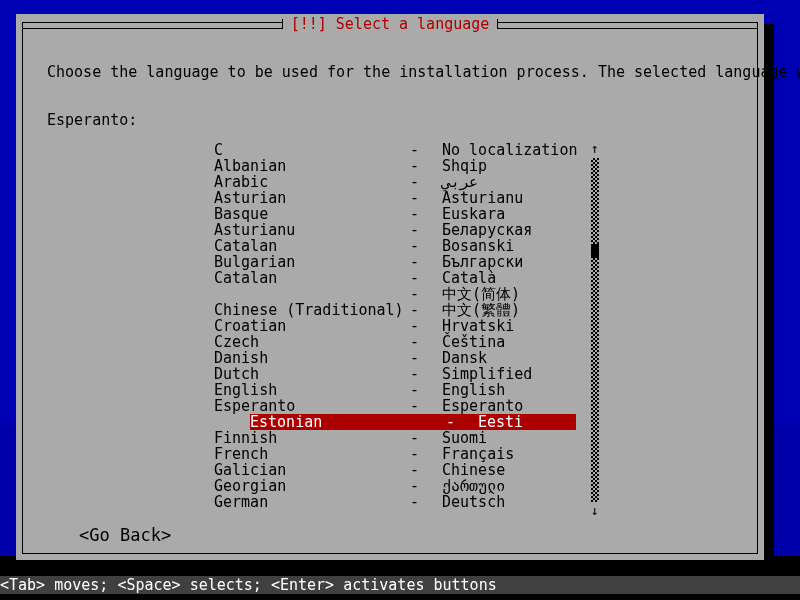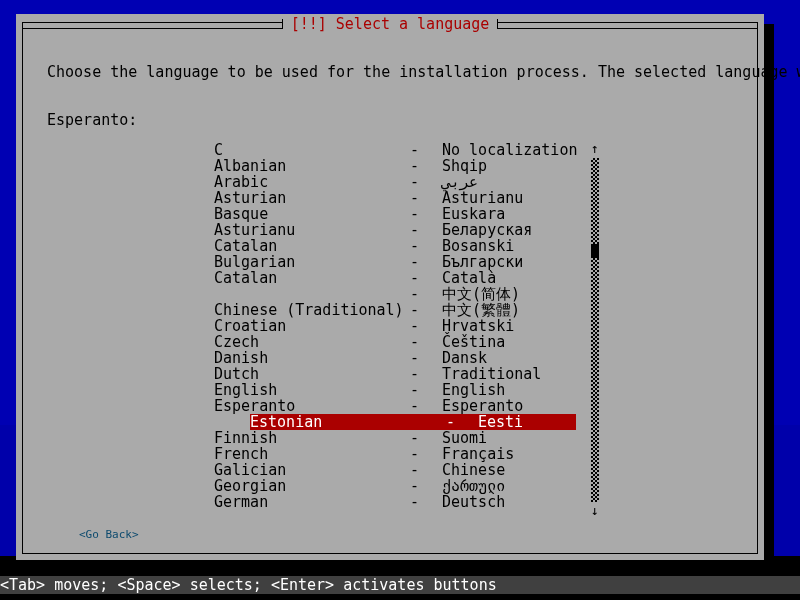--- a/index.html
+++ b/index.html
@@ -186,23 +186,23 @@
     width: 8px;
     height: 14px;
     background: #000000;
   }
 
   
   #go-back {
     position: absolute;
     left: 63px;
     top: 513px;
-    font-size: 11px;
-    line-height: 16px;
-    color: #0c4a6e;
+    font-size: 17px;
+    line-height: 16px;
+    color: #000000;
     white-space: pre;
   }
 
   
   #statusbar {
     position: absolute;
     left: 0;
     top: 576px;
     width: 800px;
     height: 18px;
@@ -252,21 +252,21 @@
         <div class="list-row"><span class="col-name">Basque</span><span class="col-dash">-</span><span class="col-native">Euskara</span></div>
         <div class="list-row"><span class="col-name">Asturianu</span><span class="col-dash">-</span><span class="col-native">Беларуская</span></div>
         <div class="list-row"><span class="col-name">Catalan</span><span class="col-dash">-</span><span class="col-native">Bosanski</span></div>
         <div class="list-row"><span class="col-name">Bulgarian</span><span class="col-dash">-</span><span class="col-native">Български</span></div>
         <div class="list-row"><span class="col-name">Catalan</span><span class="col-dash">-</span><span class="col-native">Català</span></div>
         <div class="list-row"><span class="col-dash">-</span><span class="col-native">中文(简体)</span></div>
         <div class="list-row"><span class="col-name">Chinese (Traditional)</span><span class="col-dash">-</span><span class="col-native">中文(繁體)</span></div>
         <div class="list-row"><span class="col-name">Croatian</span><span class="col-dash">-</span><span class="col-native">Hrvatski</span></div>
         <div class="list-row"><span class="col-name">Czech</span><span class="col-dash">-</span><span class="col-native">Čeština</span></div>
         <div class="list-row"><span class="col-name">Danish</span><span class="col-dash">-</span><span class="col-native">Dansk</span></div>
-        <div class="list-row"><span class="col-name">Dutch</span><span class="col-dash">-</span><span class="col-native">Traditional</span></div>
+        <div class="list-row"><span class="col-name">Dutch</span><span class="col-dash">-</span><span class="col-native">Simplified</span></div>
         <div class="list-row"><span class="col-name">English</span><span class="col-dash">-</span><span class="col-native">English</span></div>
         <div class="list-row"><span class="col-name">Esperanto</span><span class="col-dash">-</span><span class="col-native">Esperanto</span></div>
         <div class="list-row selected"><span class="col-name">Estonian</span><span class="col-dash">-</span><span class="col-native">Eesti</span></div>
         <div class="list-row"><span class="col-name">Finnish</span><span class="col-dash">-</span><span class="col-native">Suomi</span></div>
         <div class="list-row"><span class="col-name">French</span><span class="col-dash">-</span><span class="col-native">Français</span></div>
         <div class="list-row"><span class="col-name">Galician</span><span class="col-dash">-</span><span class="col-native">Chinese</span></div>
         <div class="list-row"><span class="col-name">Georgian</span><span class="col-dash">-</span><span class="col-native">ქართული</span></div>
         <div class="list-row"><span class="col-name">German</span><span class="col-dash">-</span><span class="col-native">Deutsch</span></div>
       </div>
 

